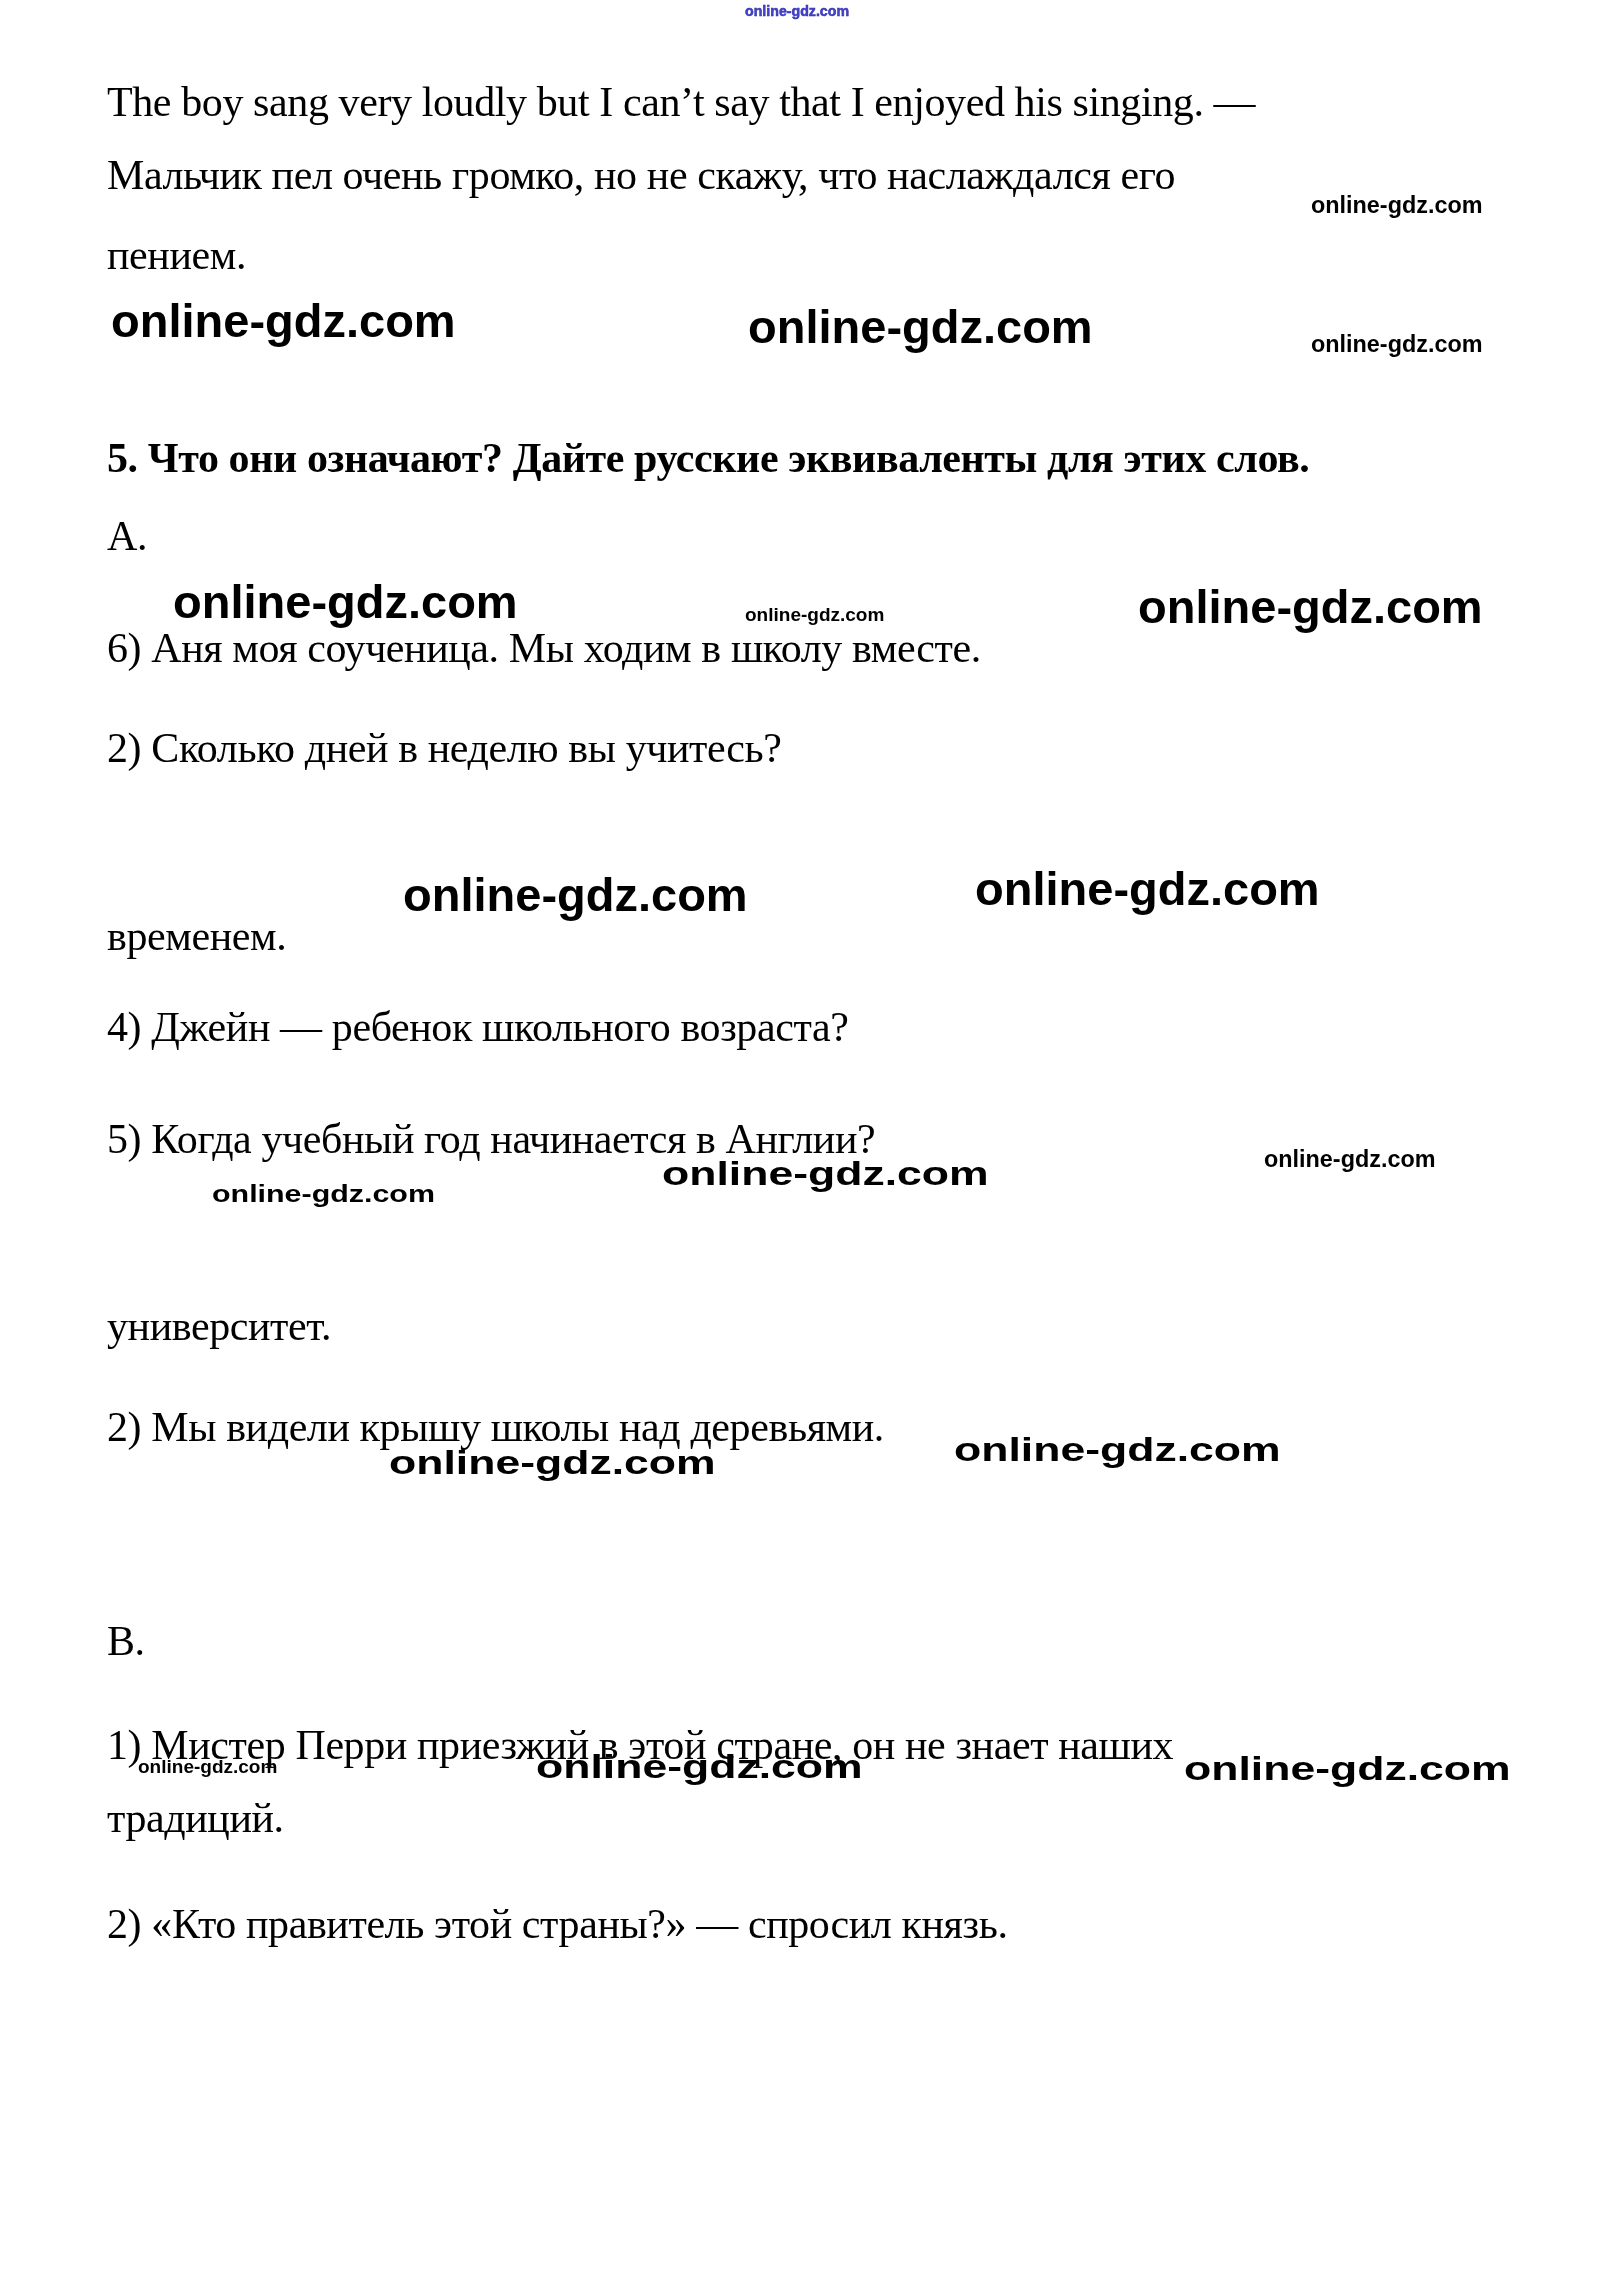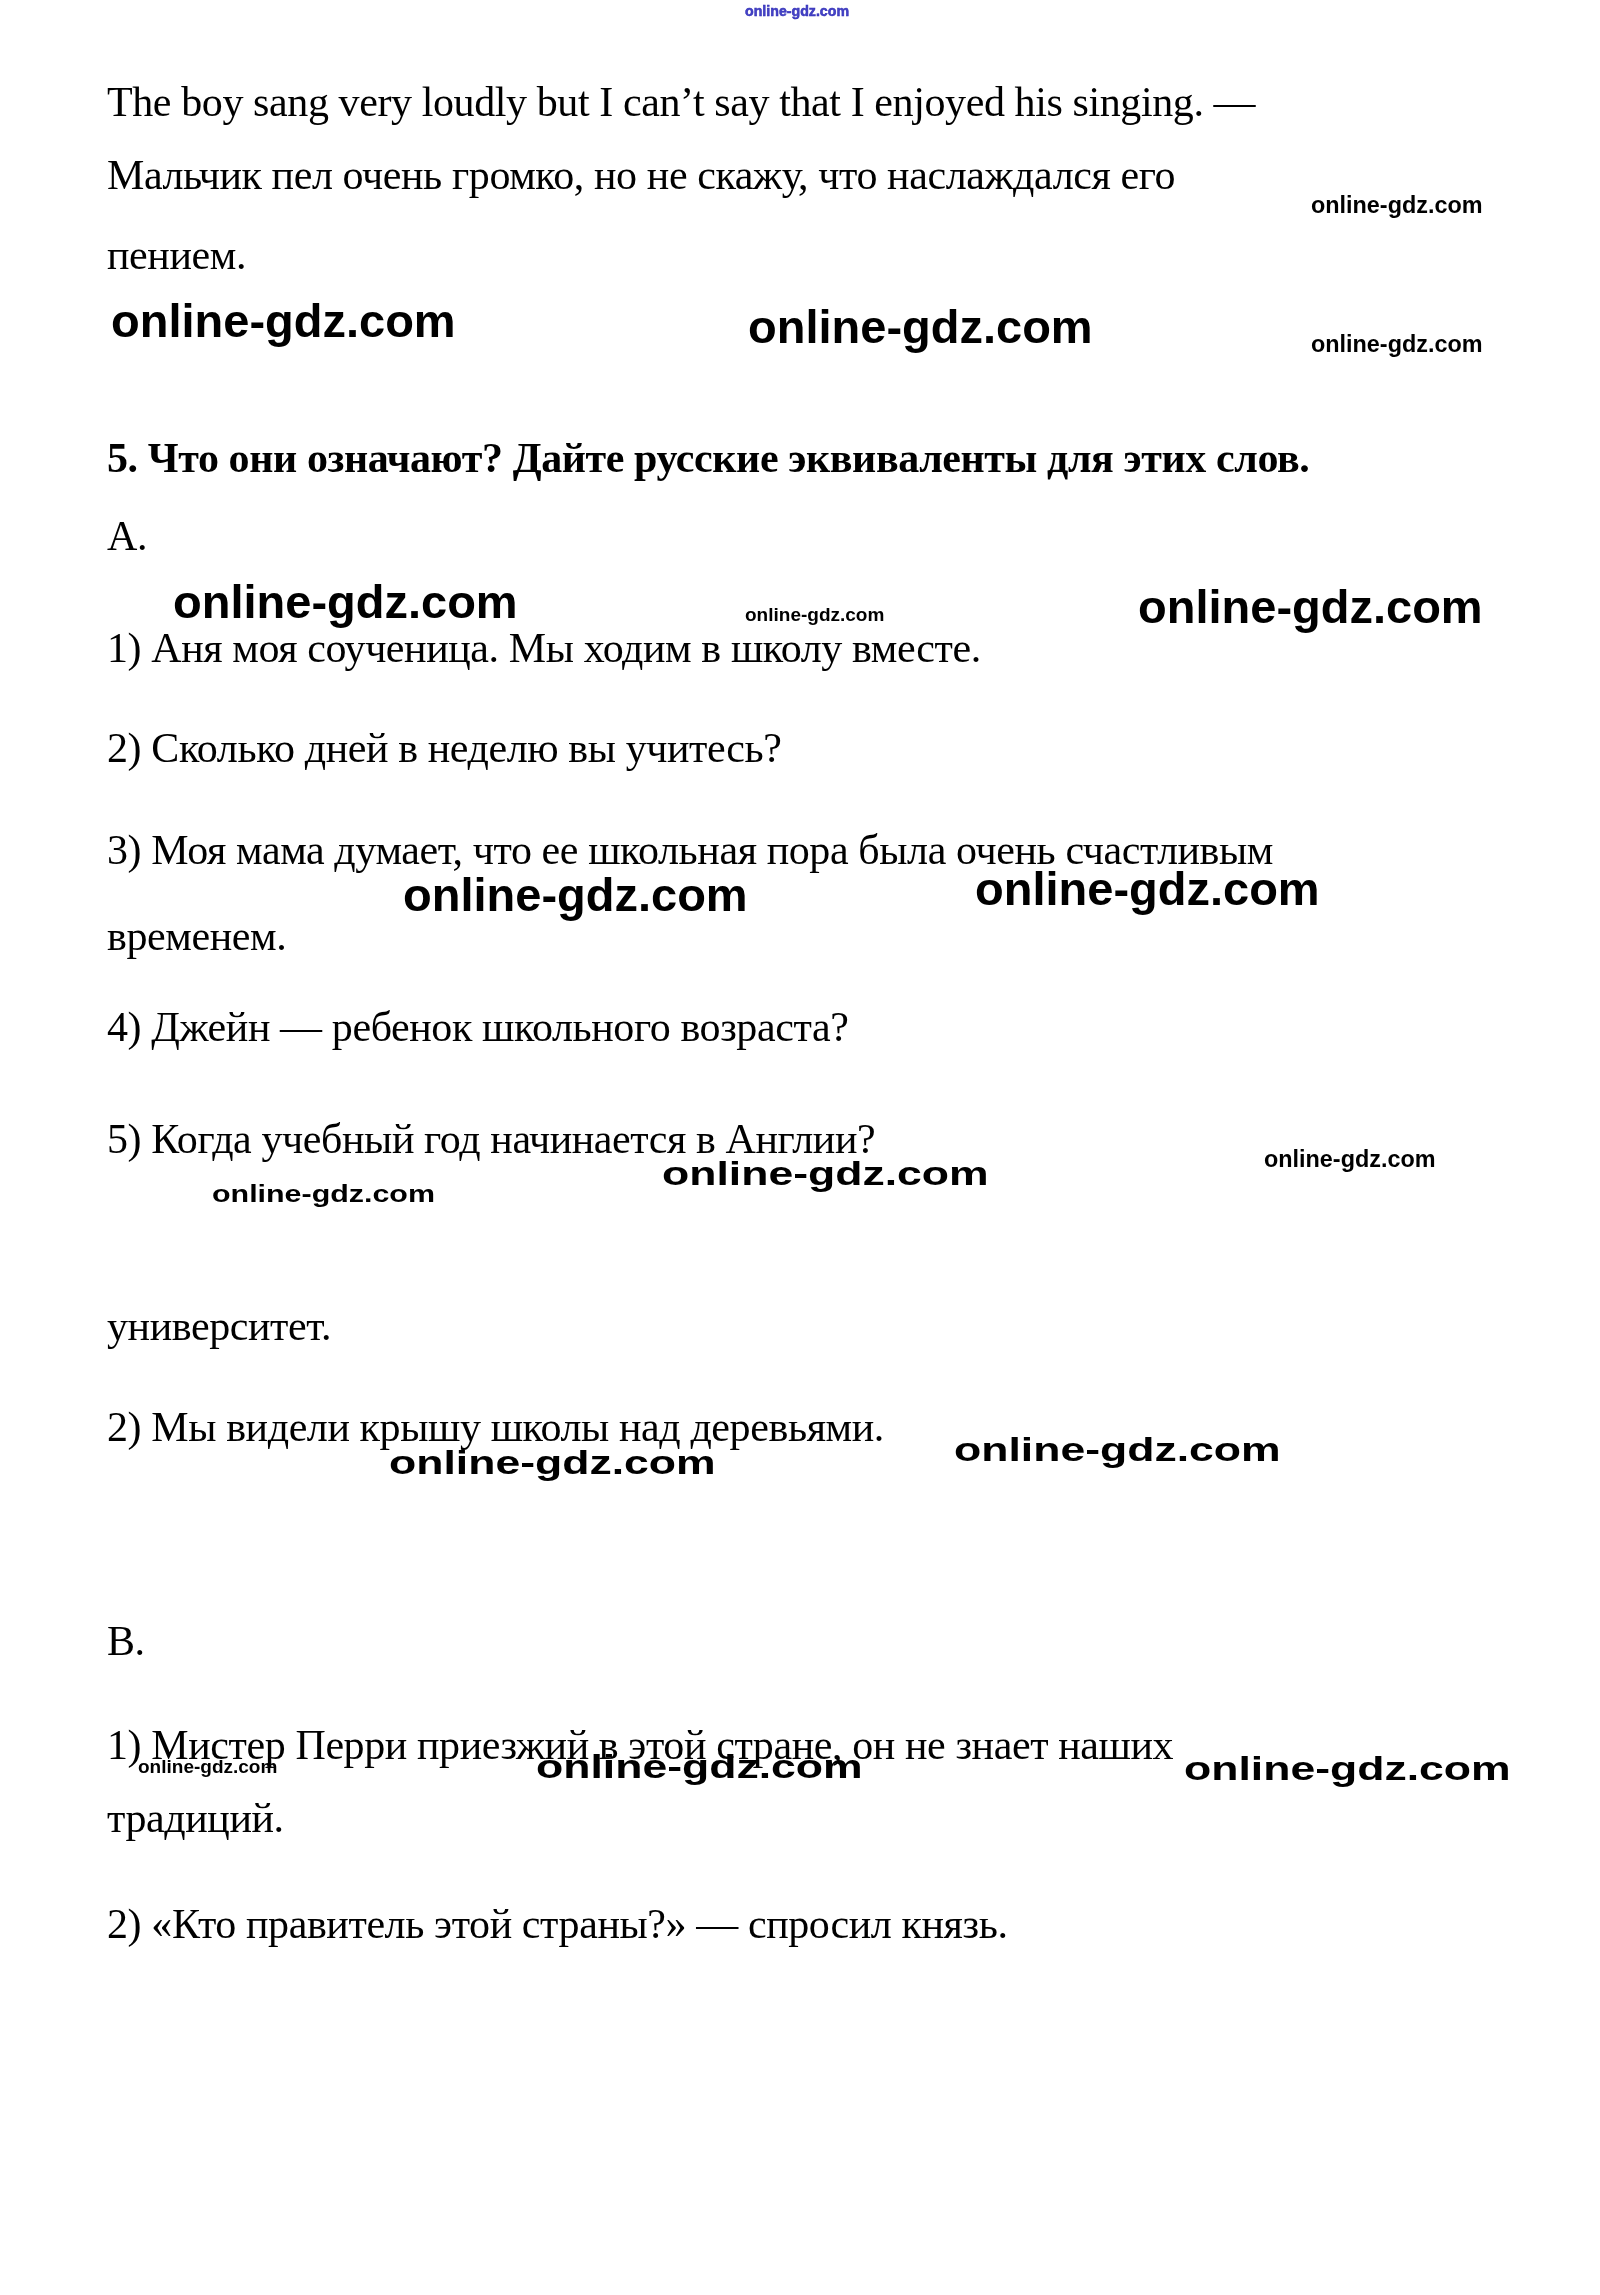--- a/index.html
+++ b/index.html
@@ -77,23 +77,22 @@
   <span class="wm wm-lg" style="left:1184px; top:2037px;">online-gdz.com</span>
   <span class="wm wm-xs" style="left:853px; top:2141px;">online-gdz.com</span>
 
   <div class="line" style="top:152px;">Мальчик пел очень громко, но не скажу, что наслаждался его</div>
   <div class="line" style="top:79px;">The boy sang very loudly but I can’t say that I enjoyed his singing. —</div>
   <div class="line" style="top:232px;">пением.</div>
 
   <div class="line heading" style="top:435px;">5. Что они означают? Дайте русские эквиваленты для этих слов.</div>
 
   <div class="line" style="top:513px;">А.</div>
-  <div class="line" style="top:625px;">1) Аня моя соученица. Мы ходим в школу вместе.</div>
+  <div class="line" style="top:625px;">6) Аня моя соученица. Мы ходим в школу вместе.</div>
   <div class="line" style="top:725px;">2) Сколько дней в неделю вы учитесь?</div>
-  <div class="line" style="top:827px;">3) Моя мама думает, что ее школьная пора была очень счастливым</div>
   <div class="line" style="top:913px;">временем.</div>
   <div class="line" style="top:1004px;">4) Джейн — ребенок школьного возраста?</div>
   <div class="line" style="top:1116px;">5) Когда учебный год начинается в Англии?</div>
   <div class="line" style="top:1303px;">университет.</div>
   <div class="line" style="top:1404px;">2) Мы видели крышу школы над деревьями.</div>
 
   <div class="line" style="top:1618px;">В.</div>
   <div class="line" style="top:1722px;">1) Мистер Перри приезжий в этой стране, он не знает наших</div>
   <div class="line" style="top:1795px;">традиций.</div>
   <div class="line" style="top:1901px;">2) «Кто правитель этой страны?» — спросил князь.</div>

